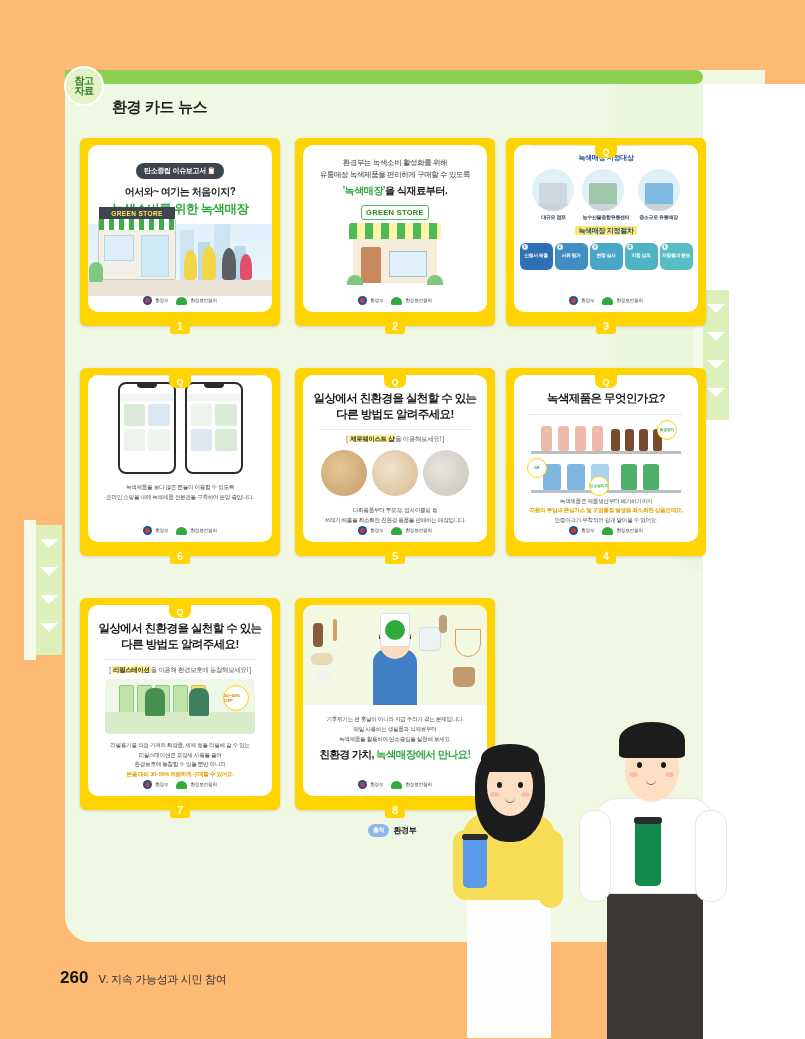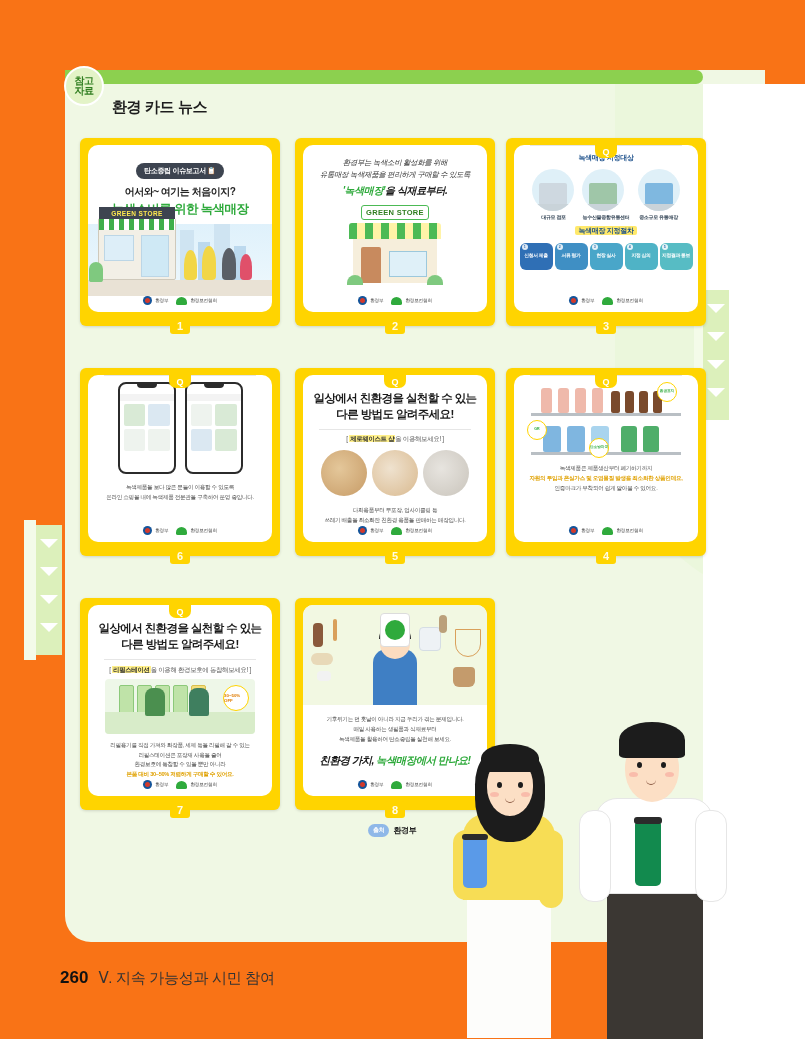--- a/index.html
+++ b/index.html
@@ -2,21 +2,21 @@
 <html><head>
 <meta charset="utf-8">
 <style>
   * { box-sizing: border-box; margin: 0; padding: 0; }
   html, body {
     width: 805px; height: 1039px;
     background: #ffffff;
     font-family: "Liberation Sans", "DejaVu Sans", sans-serif;
     overflow: hidden;
   }
-  #page { position: relative; width: 805px; height: 1039px; background:#f97316; }
+  #page { position: relative; width: 805px; height: 1039px; background:#fdba74; }
 
   
   .bg-green-panel{
     position:absolute; left:65px; top:70px; width:700px; height:872px;
     background:#f0f8e4; border-radius:0 0 0 26px;
   }
   .bg-green-bar{
     position:absolute; left:65px; top:70px; width:638px; height:14px;
     background:#8cd04f; border-radius:0 10px 10px 0;
   }
@@ -89,21 +89,21 @@
   }
   .c-head .t1{ font-size:10px; font-weight:bold; color:#222; letter-spacing:-0.5px; }
   .c-head .t2{ font-size:12.5px; font-weight:bold; color:#2faa3c; letter-spacing:-0.6px; margin-top:2px; }
   .q-title{
     text-align:center; font-size:11.5px; font-weight:bold; color:#1b1b1b;
     letter-spacing:-0.6px; padding:16px 6px 7px; line-height:1.35;
   }
   .q-rule{ height:1px; background:#e6e6e6; margin:0 16px; }
   .lead{
     text-align:center; font-size:7.5px; color:#333; line-height:1.6;
-    padding:12px 10px 0; letter-spacing:-0.4px;font-style:italic;
+    padding:12px 10px 0; letter-spacing:-0.4px;
   }
   .lead .hl{ color:#2faa3c; font-weight:bold; font-size:10px; }
   .lead b{ font-size:10px; color:#1b1b1b; }
   .sub-note{
     text-align:center; font-size:5.6px; color:#4a4a4a; line-height:1.75;
     padding:6px 12px 0; letter-spacing:-0.3px;
   }
   .sub-note .warn{ color:#e0a100; font-weight:bold; }
   .bracket{
     text-align:center; font-size:6.4px; color:#555; margin-top:6px; letter-spacing:-0.3px;
@@ -244,21 +244,21 @@
     position:absolute; left:368px; top:824px; display:flex; align-items:center; gap:4px;
   }
   .source .chip{
     background:#8fb8e8; color:#fff; font-size:6px; font-weight:bold;
     padding:2px 5px; border-radius:7px; letter-spacing:-0.3px;
   }
   .source .src-name{ font-size:8px; font-weight:bold; color:#222; letter-spacing:-0.3px; }
 
   .footer{ position:absolute; left:60px; top:968px; display:flex; align-items:baseline; gap:10px; }
   .footer .pg{ font-size:17px; font-weight:bold; color:#111;text-align:center; }
-  .footer .ft{ font-size:15px; color:#333; letter-spacing:-0.3px; }
+  .footer .ft{ font-size:11px; color:#333; letter-spacing:-0.3px; }
 
   
   .ppl-wrap{ position:absolute; left:455px; top:712px; width:350px; height:327px; }
   .fig{ position:absolute; }
   .fig .hair-back{ position:absolute; border-radius:40% 40% 45% 45%; background:#1c1c1c; }
   .fig .face{ position:absolute; border-radius:46% 46% 50% 50%; background:#fcdfc5; }
   .fig .hair-top{ position:absolute; border-radius:50% 50% 10% 10%; background:#1c1c1c; }
   .fig .body{ position:absolute; border-radius:22px 22px 0 0; }
   .fig .skirt{ position:absolute; background:#fdfdfb; border-radius:6px 6px 0 0; }
   .fig .pants{ position:absolute; background:#3b3733; border-radius:6px 6px 0 0; }
@@ -517,20 +517,21 @@
           <div class="lt">환경보전협회</div>
         </div>
       </div>
     </div>
     <div class="num">5</div>
   </div>
 
   <div class="card" style="left:506px;top:368px;">
     <div class="inner">
       <div class="q-tab">Q</div>
+      <div class="q-title">녹색제품은 무엇인가요?</div>
       <div class="q-rule"></div>
       <div class="shelf">
         <div class="bar b1"></div>
         <div class="bar b2"></div>
         <div class="btl" style="left:10px;top:8px;width:11px;height:25px;background:#efb9ab;"></div>
         <div class="btl" style="left:27px;top:8px;width:11px;height:25px;background:#efb9ab;"></div>
         <div class="btl" style="left:44px;top:8px;width:11px;height:25px;background:#efb9ab;"></div>
         <div class="btl" style="left:61px;top:8px;width:11px;height:25px;background:#efb9ab;"></div>
         <div class="btl" style="left:80px;top:11px;width:9px;height:22px;background:#7a4a2c;"></div>
         <div class="btl" style="left:94px;top:11px;width:9px;height:22px;background:#7a4a2c;"></div>
@@ -630,21 +631,21 @@
         <div class="hair"></div>
         <div class="plate">
             <div class="mark"></div>
           </div>
       </div>
       <div class="sub-note" style="padding-top:10px;">
         <div>기후위기는 먼 훗날이 아니라 지금 우리가 겪는 문제입니다.</div>
         <div>매일 사용하는 생필품과 식재료부터</div>
         <div>녹색제품을 활용하여 탄소중립을 실천해 보세요.</div>
       </div>
-      <div class="tagline" style="margin-top:7px;font-style:italic;">
+      <div class="tagline" style="margin-top:1px;">
         <span>친환경 가치, </span><span class="g">녹색매장에서 만나요!</span>
       </div>
       <div class="logos">
         <div class="logo">
           <div class="gl"></div>
           <div class="lt">환경부</div>
         </div>
         <div class="logo">
           <div class="hill"></div>
           <div class="lt">환경보전협회</div>

